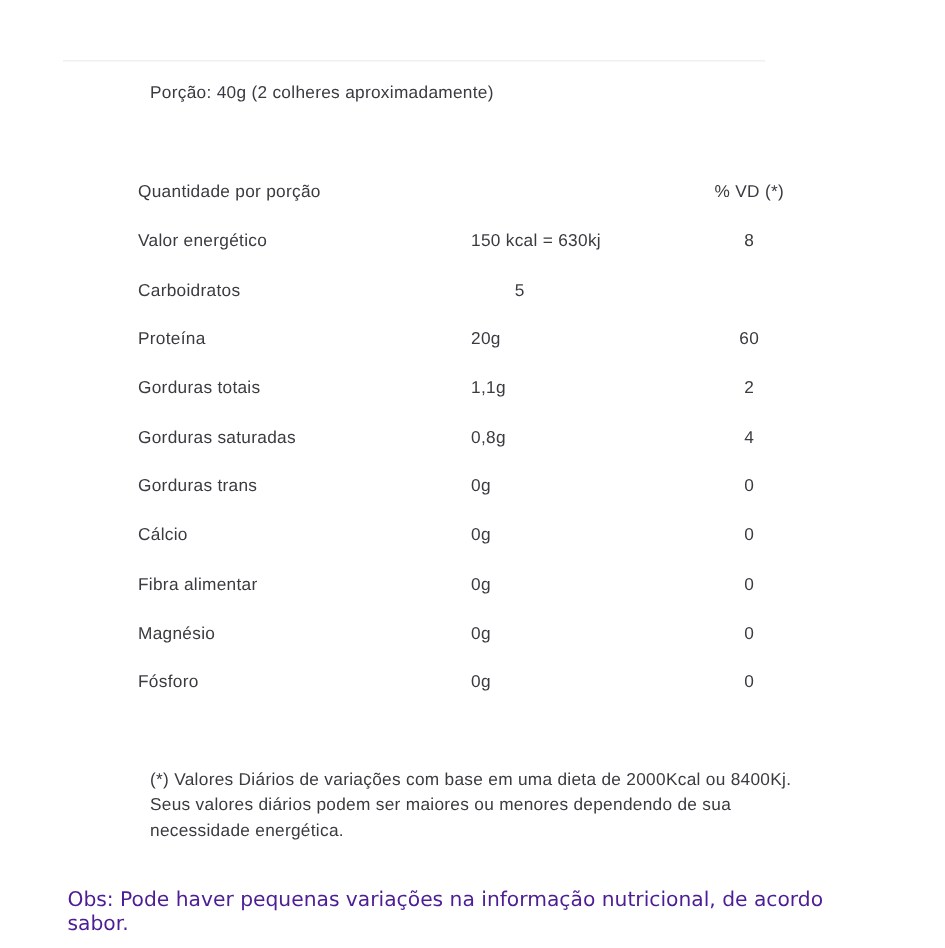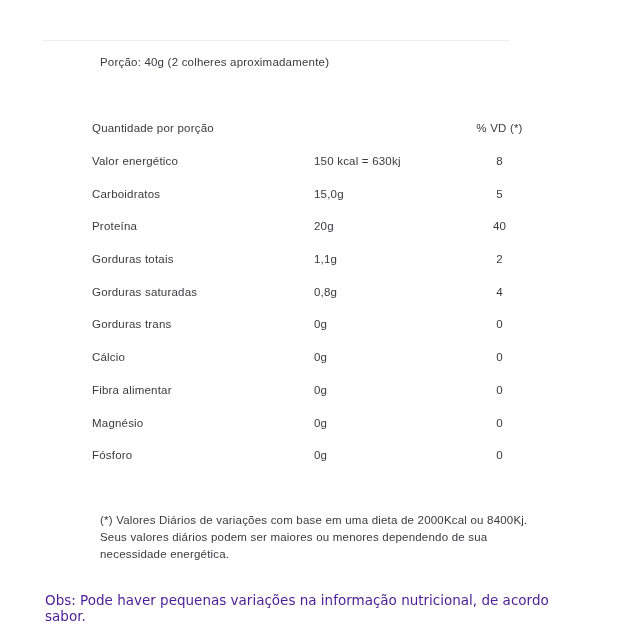--- a/index.html
+++ b/index.html
@@ -108,27 +108,26 @@
       <div class="nt-col-dv">% VD (*)</div>
     </div>
     <div id="nt-body">
         <div class="nt-row">
           <div class="nt-col-label">Valor energético</div>
           <div class="nt-col-qty">150 kcal = 630kj</div>
           <div class="nt-col-dv">8</div>
         </div>
         <div class="nt-row">
           <div class="nt-col-label">Carboidratos</div>
-          <div class="nt-col-qty">15,0g</div>
           <div class="nt-col-dv">5</div>
         </div>
         <div class="nt-row">
           <div class="nt-col-label">Proteína</div>
           <div class="nt-col-qty">20g</div>
-          <div class="nt-col-dv">40</div>
+          <div class="nt-col-dv">60</div>
         </div>
         <div class="nt-row">
           <div class="nt-col-label">Gorduras totais</div>
           <div class="nt-col-qty">1,1g</div>
           <div class="nt-col-dv">2</div>
         </div>
         <div class="nt-row">
           <div class="nt-col-label">Gorduras saturadas</div>
           <div class="nt-col-qty">0,8g</div>
           <div class="nt-col-dv">4</div>

